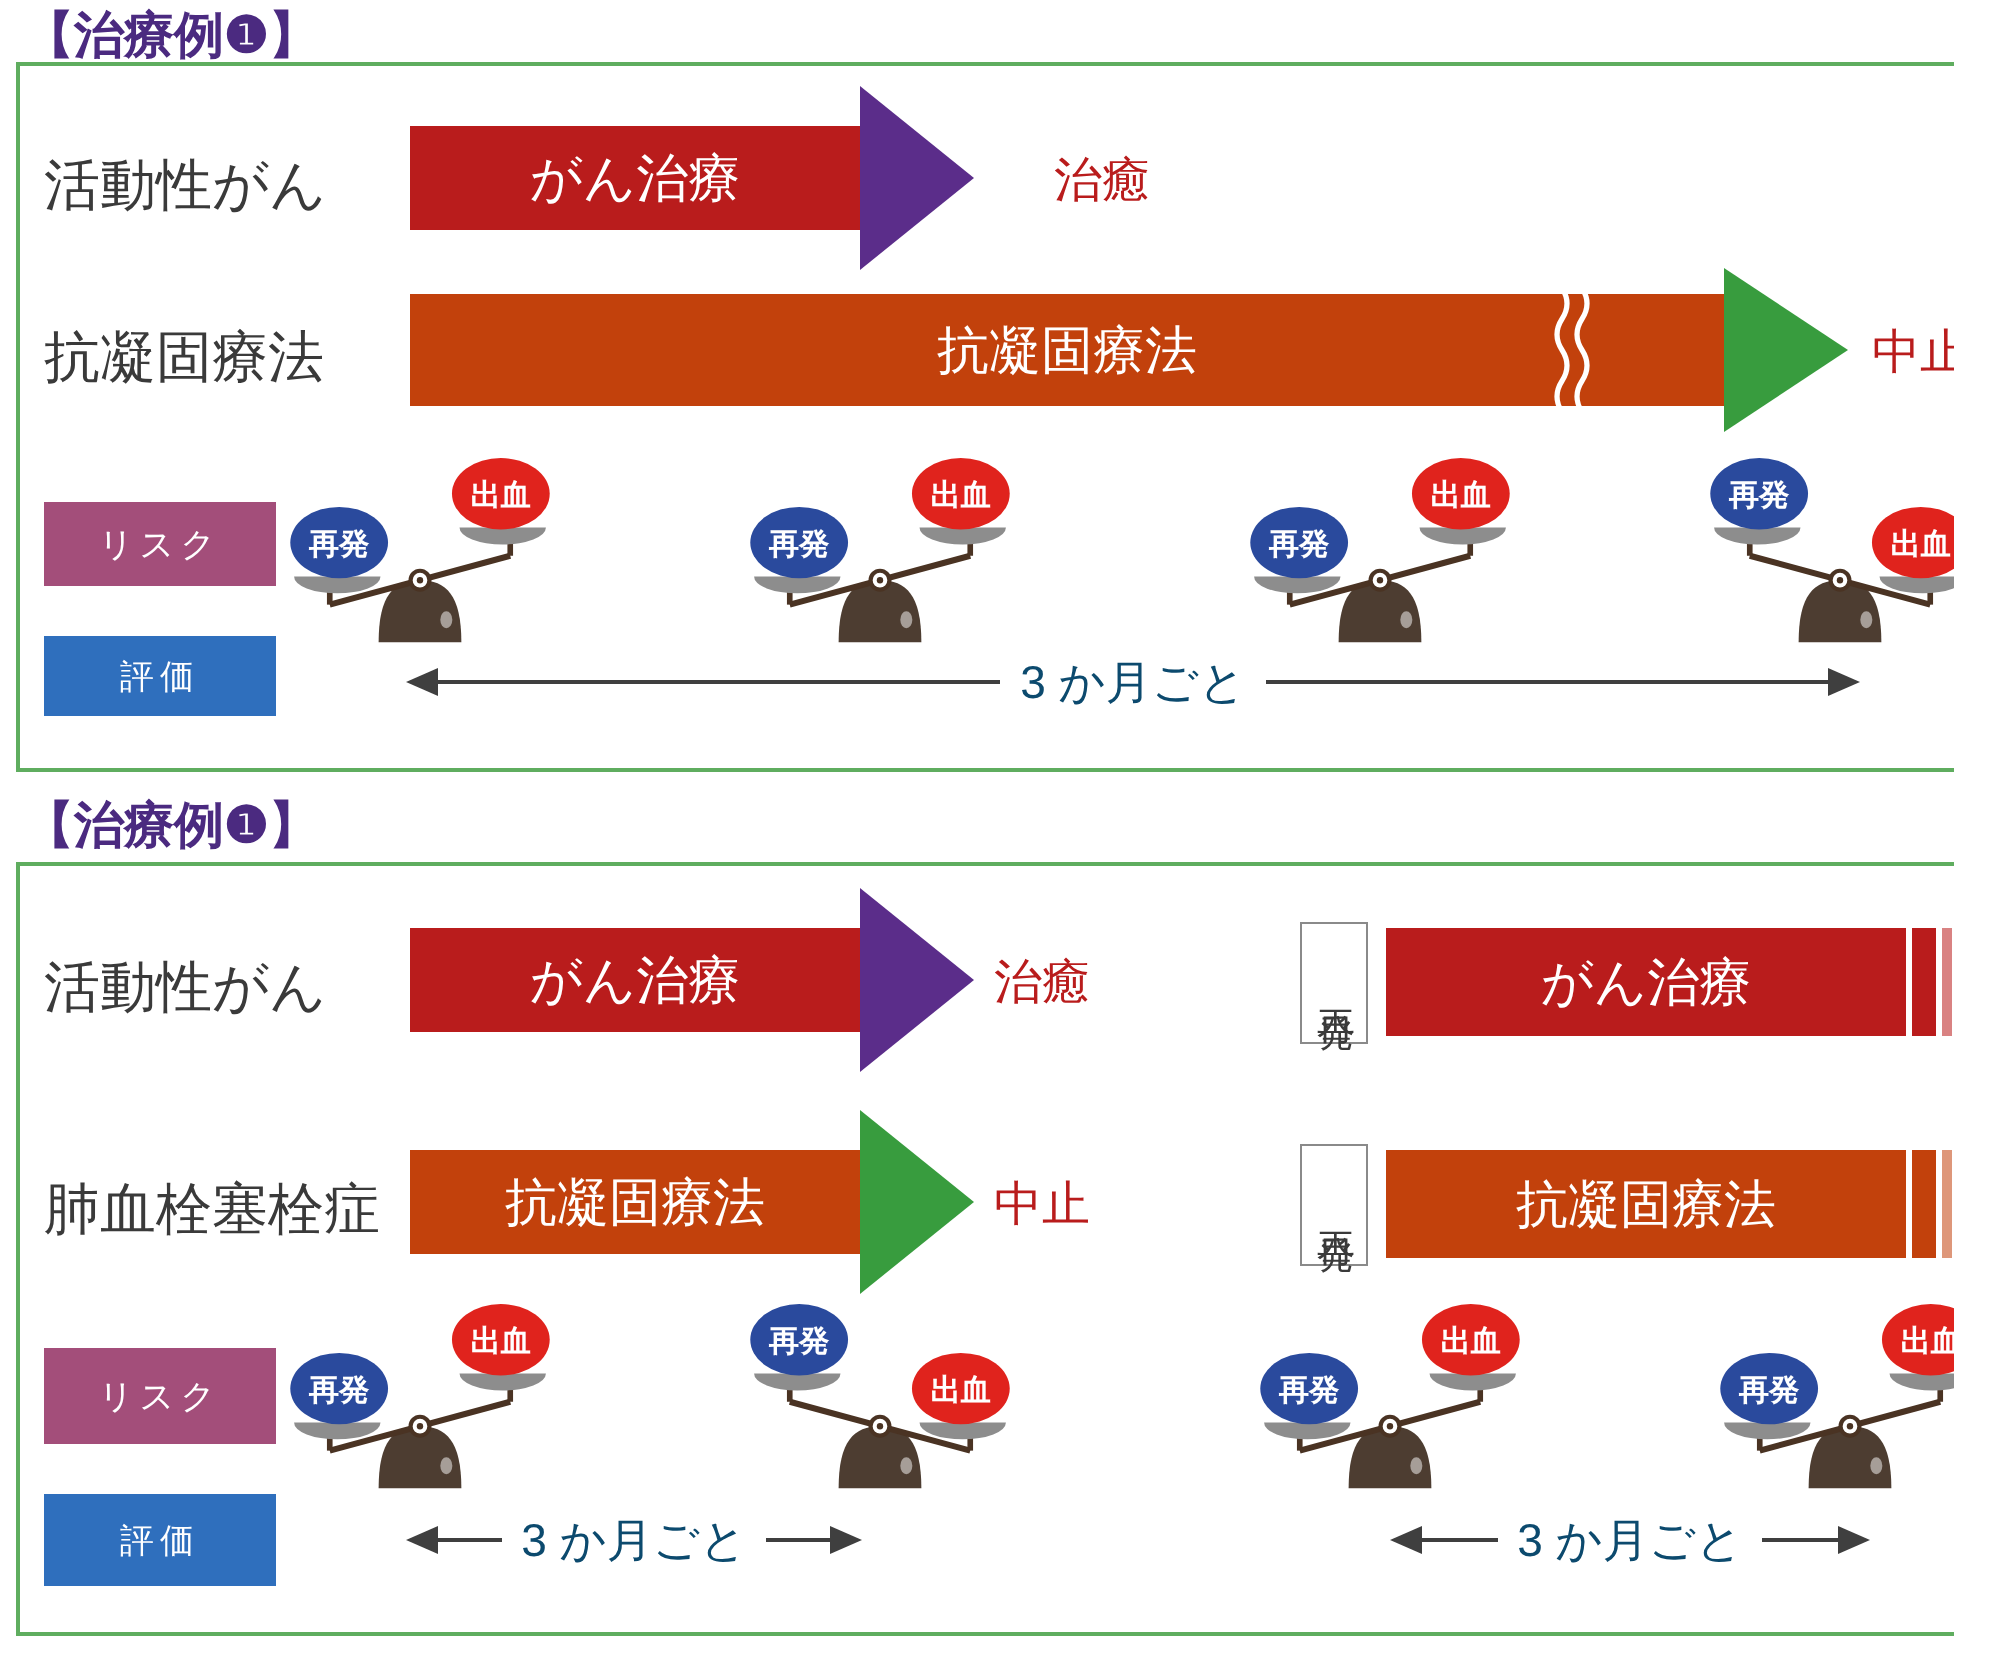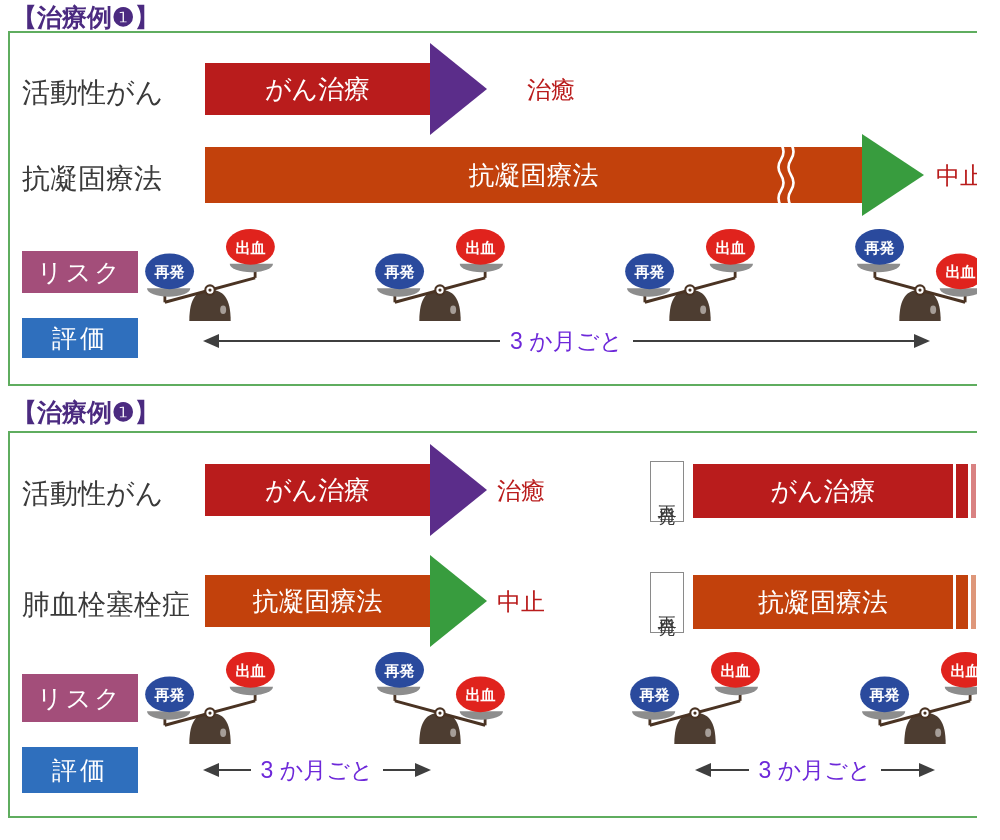--- a/index.html
+++ b/index.html
@@ -11,34 +11,34 @@
   .arrow-body{position:absolute;display:flex;align-items:center;justify-content:center;
               color:#fff;font-size:26px;white-space:nowrap;}
   .arrow-head{position:absolute;width:0;height:0;border-top:46px solid transparent;
               border-bottom:46px solid transparent;}
   .purple-bg{background:#b91c1c;}
   .green-bg{background:#c2410c;}
   .purple-head{border-left:57px solid #5b2d8a;}
   .green-head{border-left:62px solid #389c3e;border-top-width:41px;border-bottom-width:41px;}
   .outcome{position:absolute;font-size:24px;color:#b91c1c;white-space:nowrap;}
   .badge{position:absolute;display:flex;align-items:center;justify-content:center;
-         color:#fff;font-size:25px;letter-spacing:3px;white-space:nowrap;}
+         color:#fff;font-size:17px;letter-spacing:3px;white-space:nowrap;}
   .risk-bg{background:#a34e7a;}
   .eval-bg{background:#2f6fbd;}
   .scale{position:absolute;width:132px;height:94px;}
   .scale svg{display:block;width:132px;height:94px;}
   .bubble-txt{fill:#fff;font-size:16px;font-weight:bold;text-anchor:middle;
               font-family:"Liberation Sans",sans-serif;}
   .interval{position:absolute;display:flex;align-items:center;height:26px;}
   .tri-l{width:0;height:0;border-top:7px solid transparent;border-bottom:7px solid transparent;
          border-right:16px solid #3f3f3f;}
   .tri-r{width:0;height:0;border-top:7px solid transparent;border-bottom:7px solid transparent;
          border-left:16px solid #3f3f3f;}
   .hline{flex:1;height:2px;background:#3f3f3f;}
-  .int-label{padding:0 10px;font-size:23px;color:#6d28d9;white-space:nowrap;}
+  .int-label{padding:0 10px;font-size:23px;color:#0c4a6e;white-space:nowrap;}
   .rec-box{position:absolute;display:flex;align-items:center;justify-content:center;
            border:1px solid #8a8a8a;writing-mode:vertical-rl;text-orientation:upright;
            font-size:19px;color:#3a3a3a;letter-spacing:2px;background:#fff;}
   .bar{position:absolute;display:flex;align-items:center;justify-content:center;
        color:#fff;font-size:26px;white-space:nowrap;}
   .stripe{position:absolute;}
   .op55{opacity:.55;} .op30{opacity:.30;}
   .waves{position:absolute;}
 </style>
 </head>

